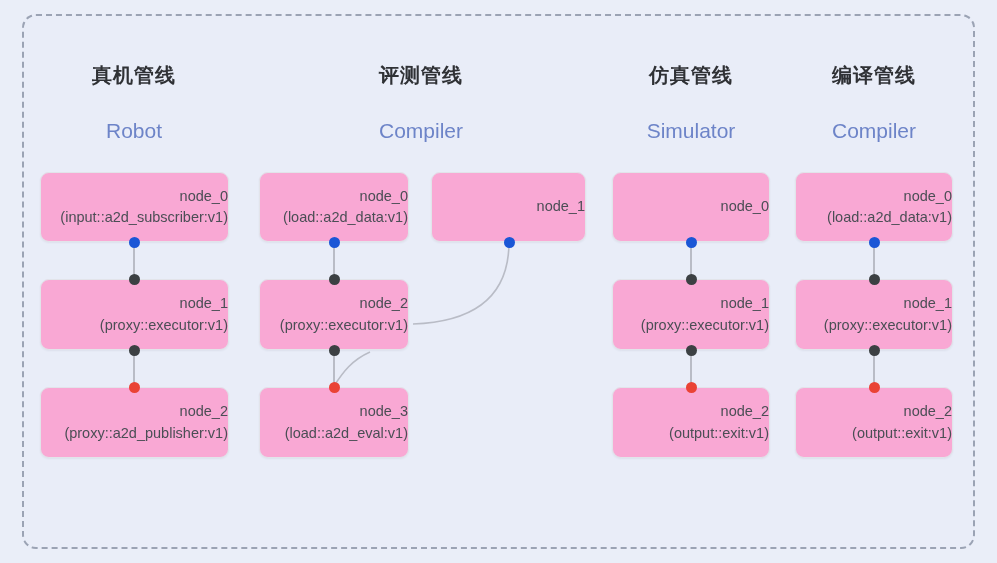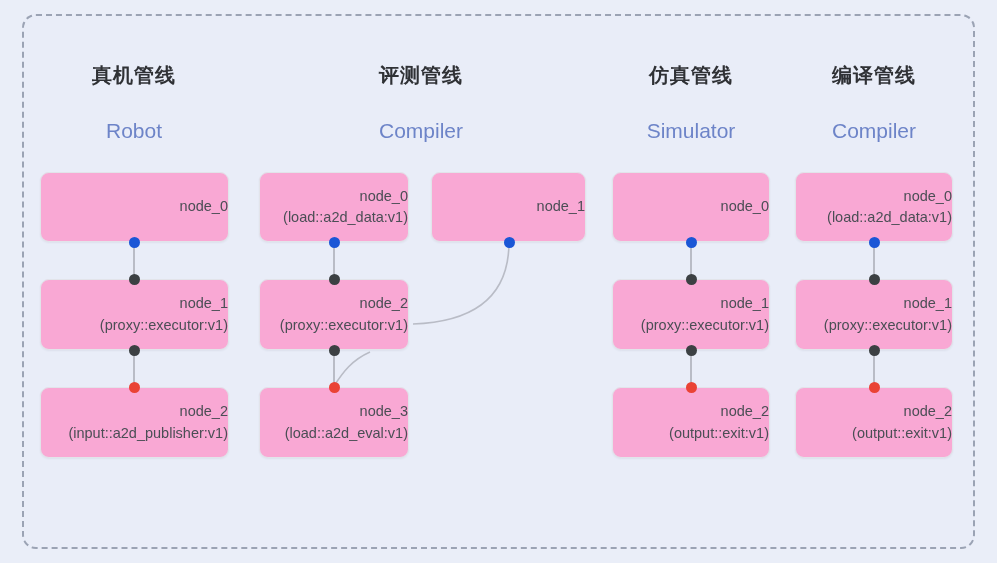--- a/index.html
+++ b/index.html
@@ -132,33 +132,34 @@
   <div class="col-head" style="left:754px; top:62px;">
     <div class="head-cn">编译管线</div>
     <div class="head-en">Compiler</div>
   </div>
 
   <div class="link-v" style="left:134px; top:242px; height:37px;"></div>
   <div class="link-v" style="left:134px; top:350px; height:37px;"></div>
 
   <div class="node-box" style="left:40px; top:172px; width:189px; height:70px;">
     <div class="node-title">node_0</div>
+    <div class="node-sub">(input::a2d_subscriber:v1)</div>
   </div>
   <div class="port port-blue" style="left:134px; top:242px;"></div>
 
   <div class="node-box" style="left:40px; top:279px; width:189px; height:71px;">
     <div class="node-title">node_1</div>
     <div class="node-sub">(proxy::executor:v1)</div>
   </div>
   <div class="port port-black" style="left:134px; top:279px;"></div>
   <div class="port port-black" style="left:134px; top:350px;"></div>
 
   <div class="node-box" style="left:40px; top:387px; width:189px; height:71px;">
     <div class="node-title">node_2</div>
-    <div class="node-sub">(input::a2d_publisher:v1)</div>
+    <div class="node-sub">(proxy::a2d_publisher:v1)</div>
   </div>
   <div class="port port-red" style="left:134px; top:387px;"></div>
 
   <div class="link-v" style="left:334px; top:242px; height:37px;"></div>
   <div class="link-v" style="left:334px; top:350px; height:37px;"></div>
 
   <div class="node-box" style="left:259px; top:172px; width:150px; height:70px;">
     <div class="node-title">node_0</div>
     <div class="node-sub">(load::a2d_data:v1)</div>
   </div>

